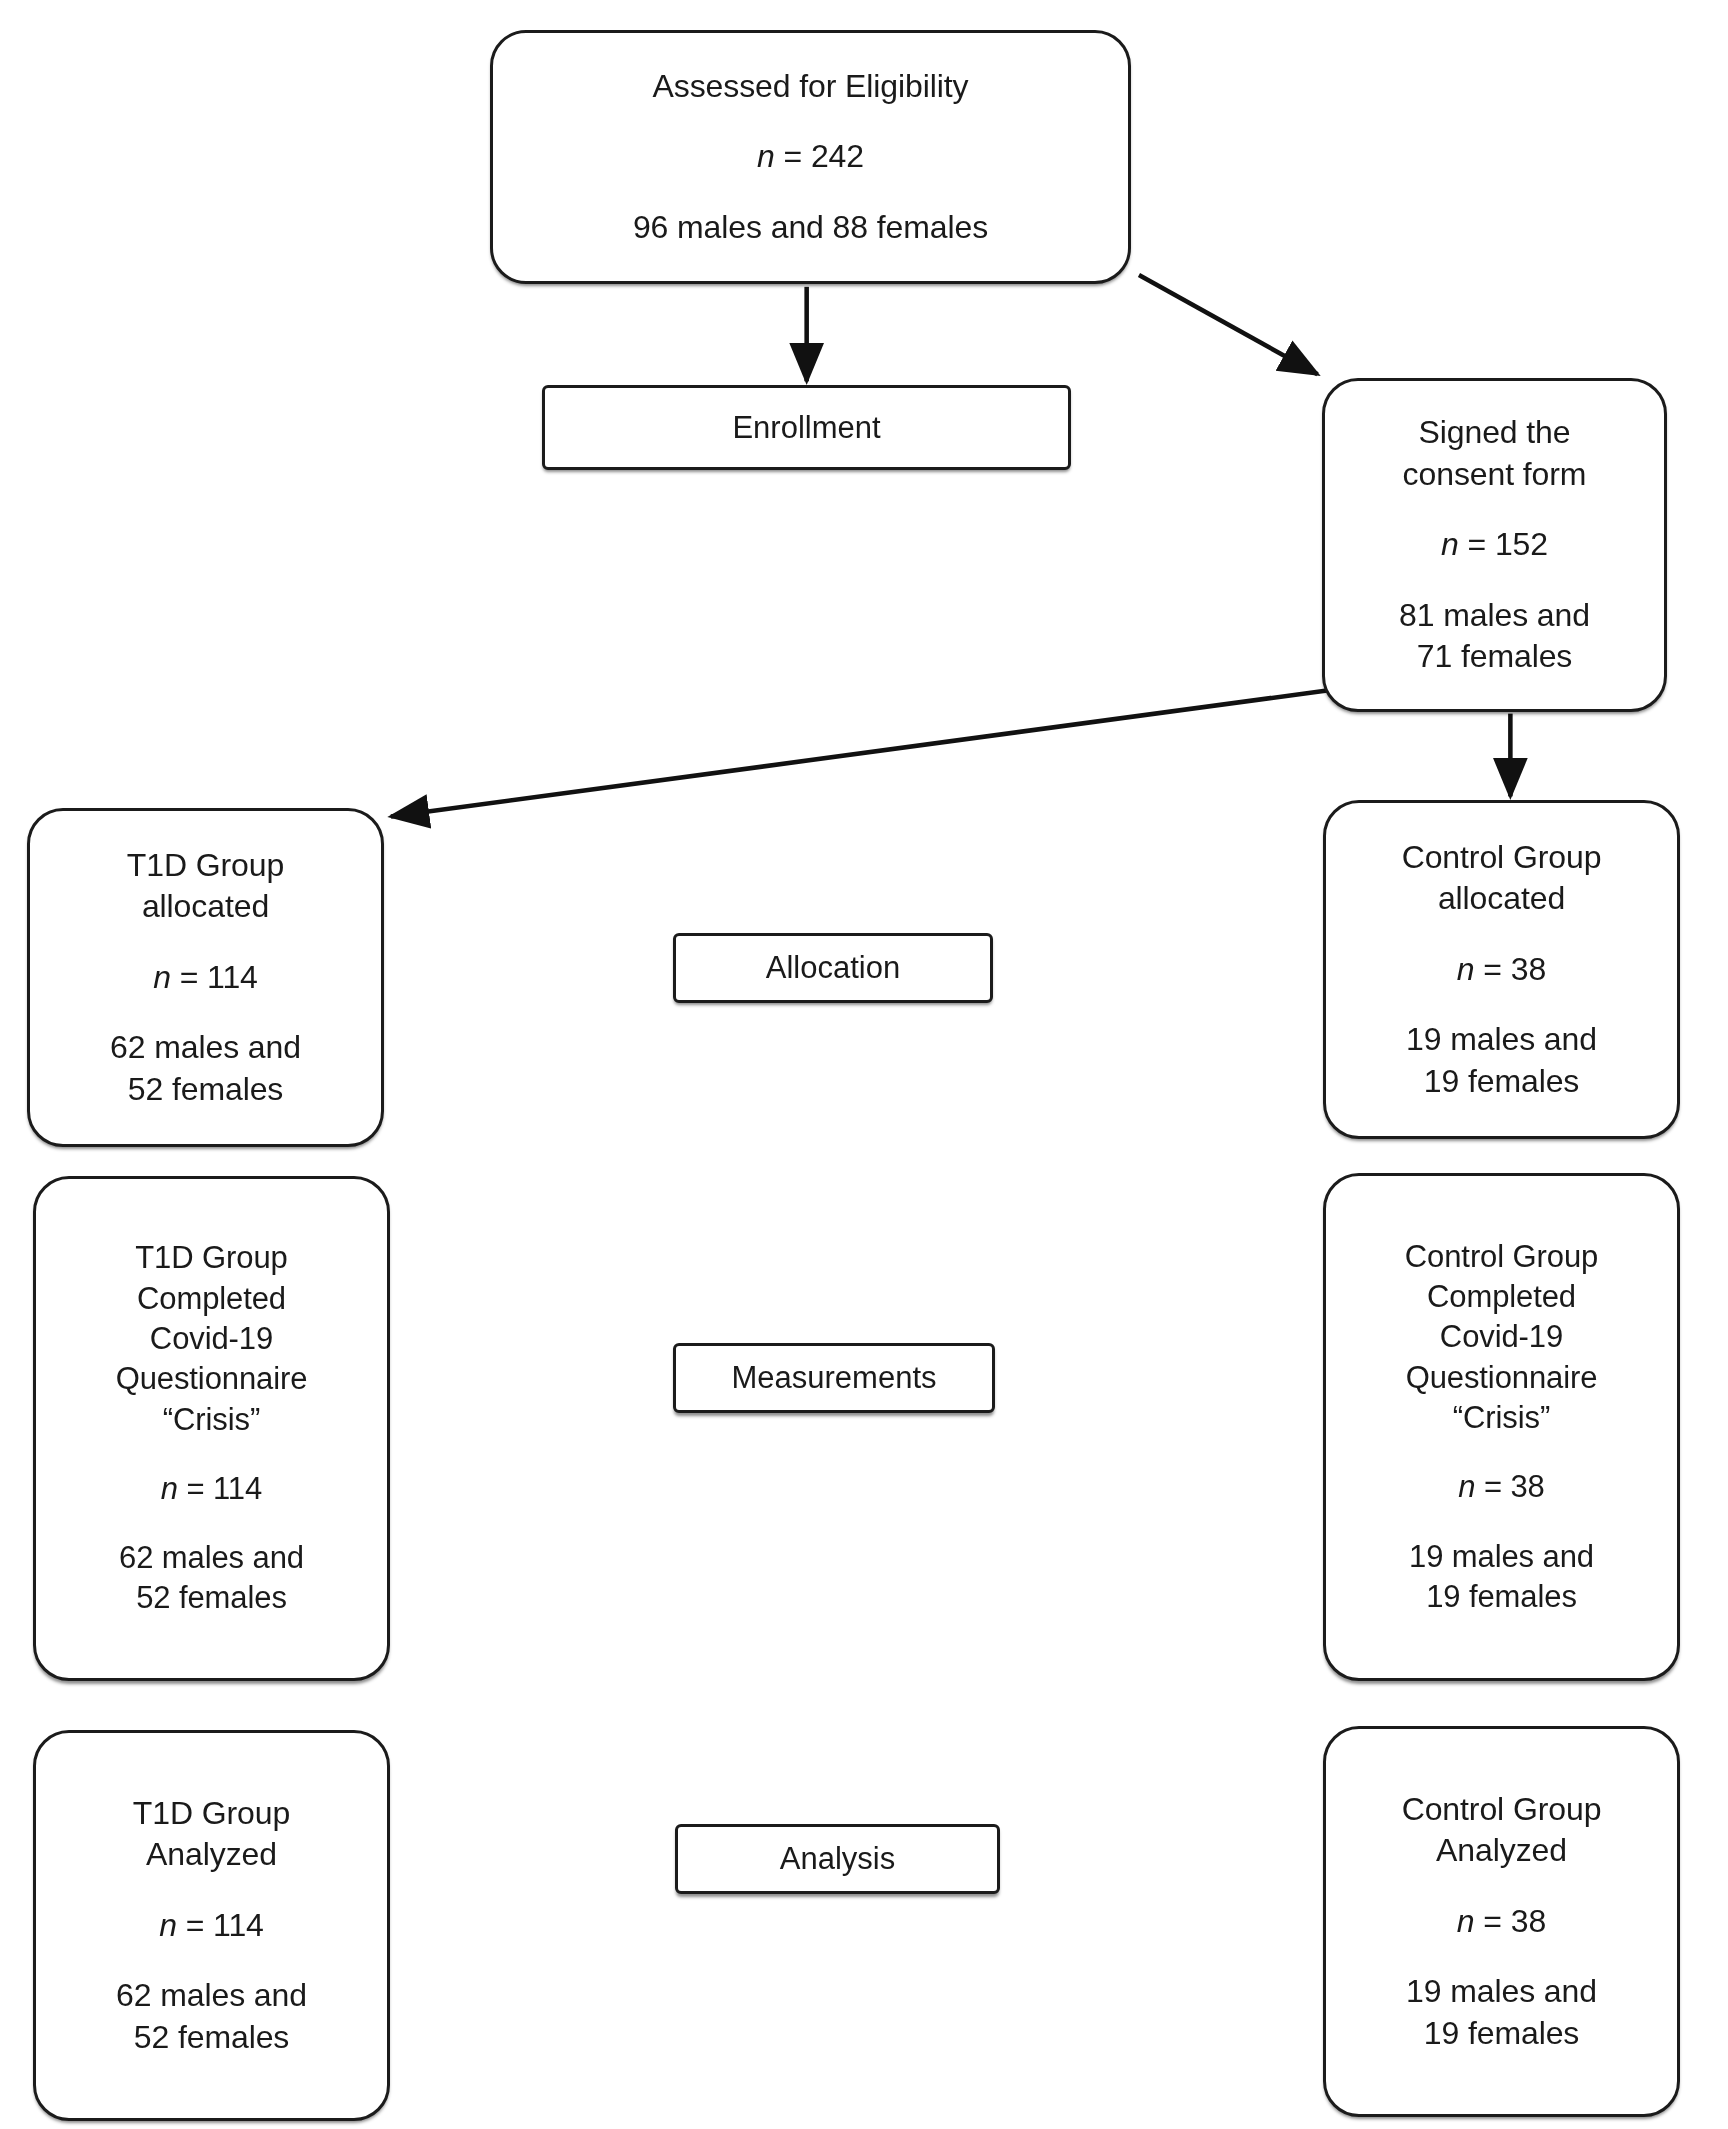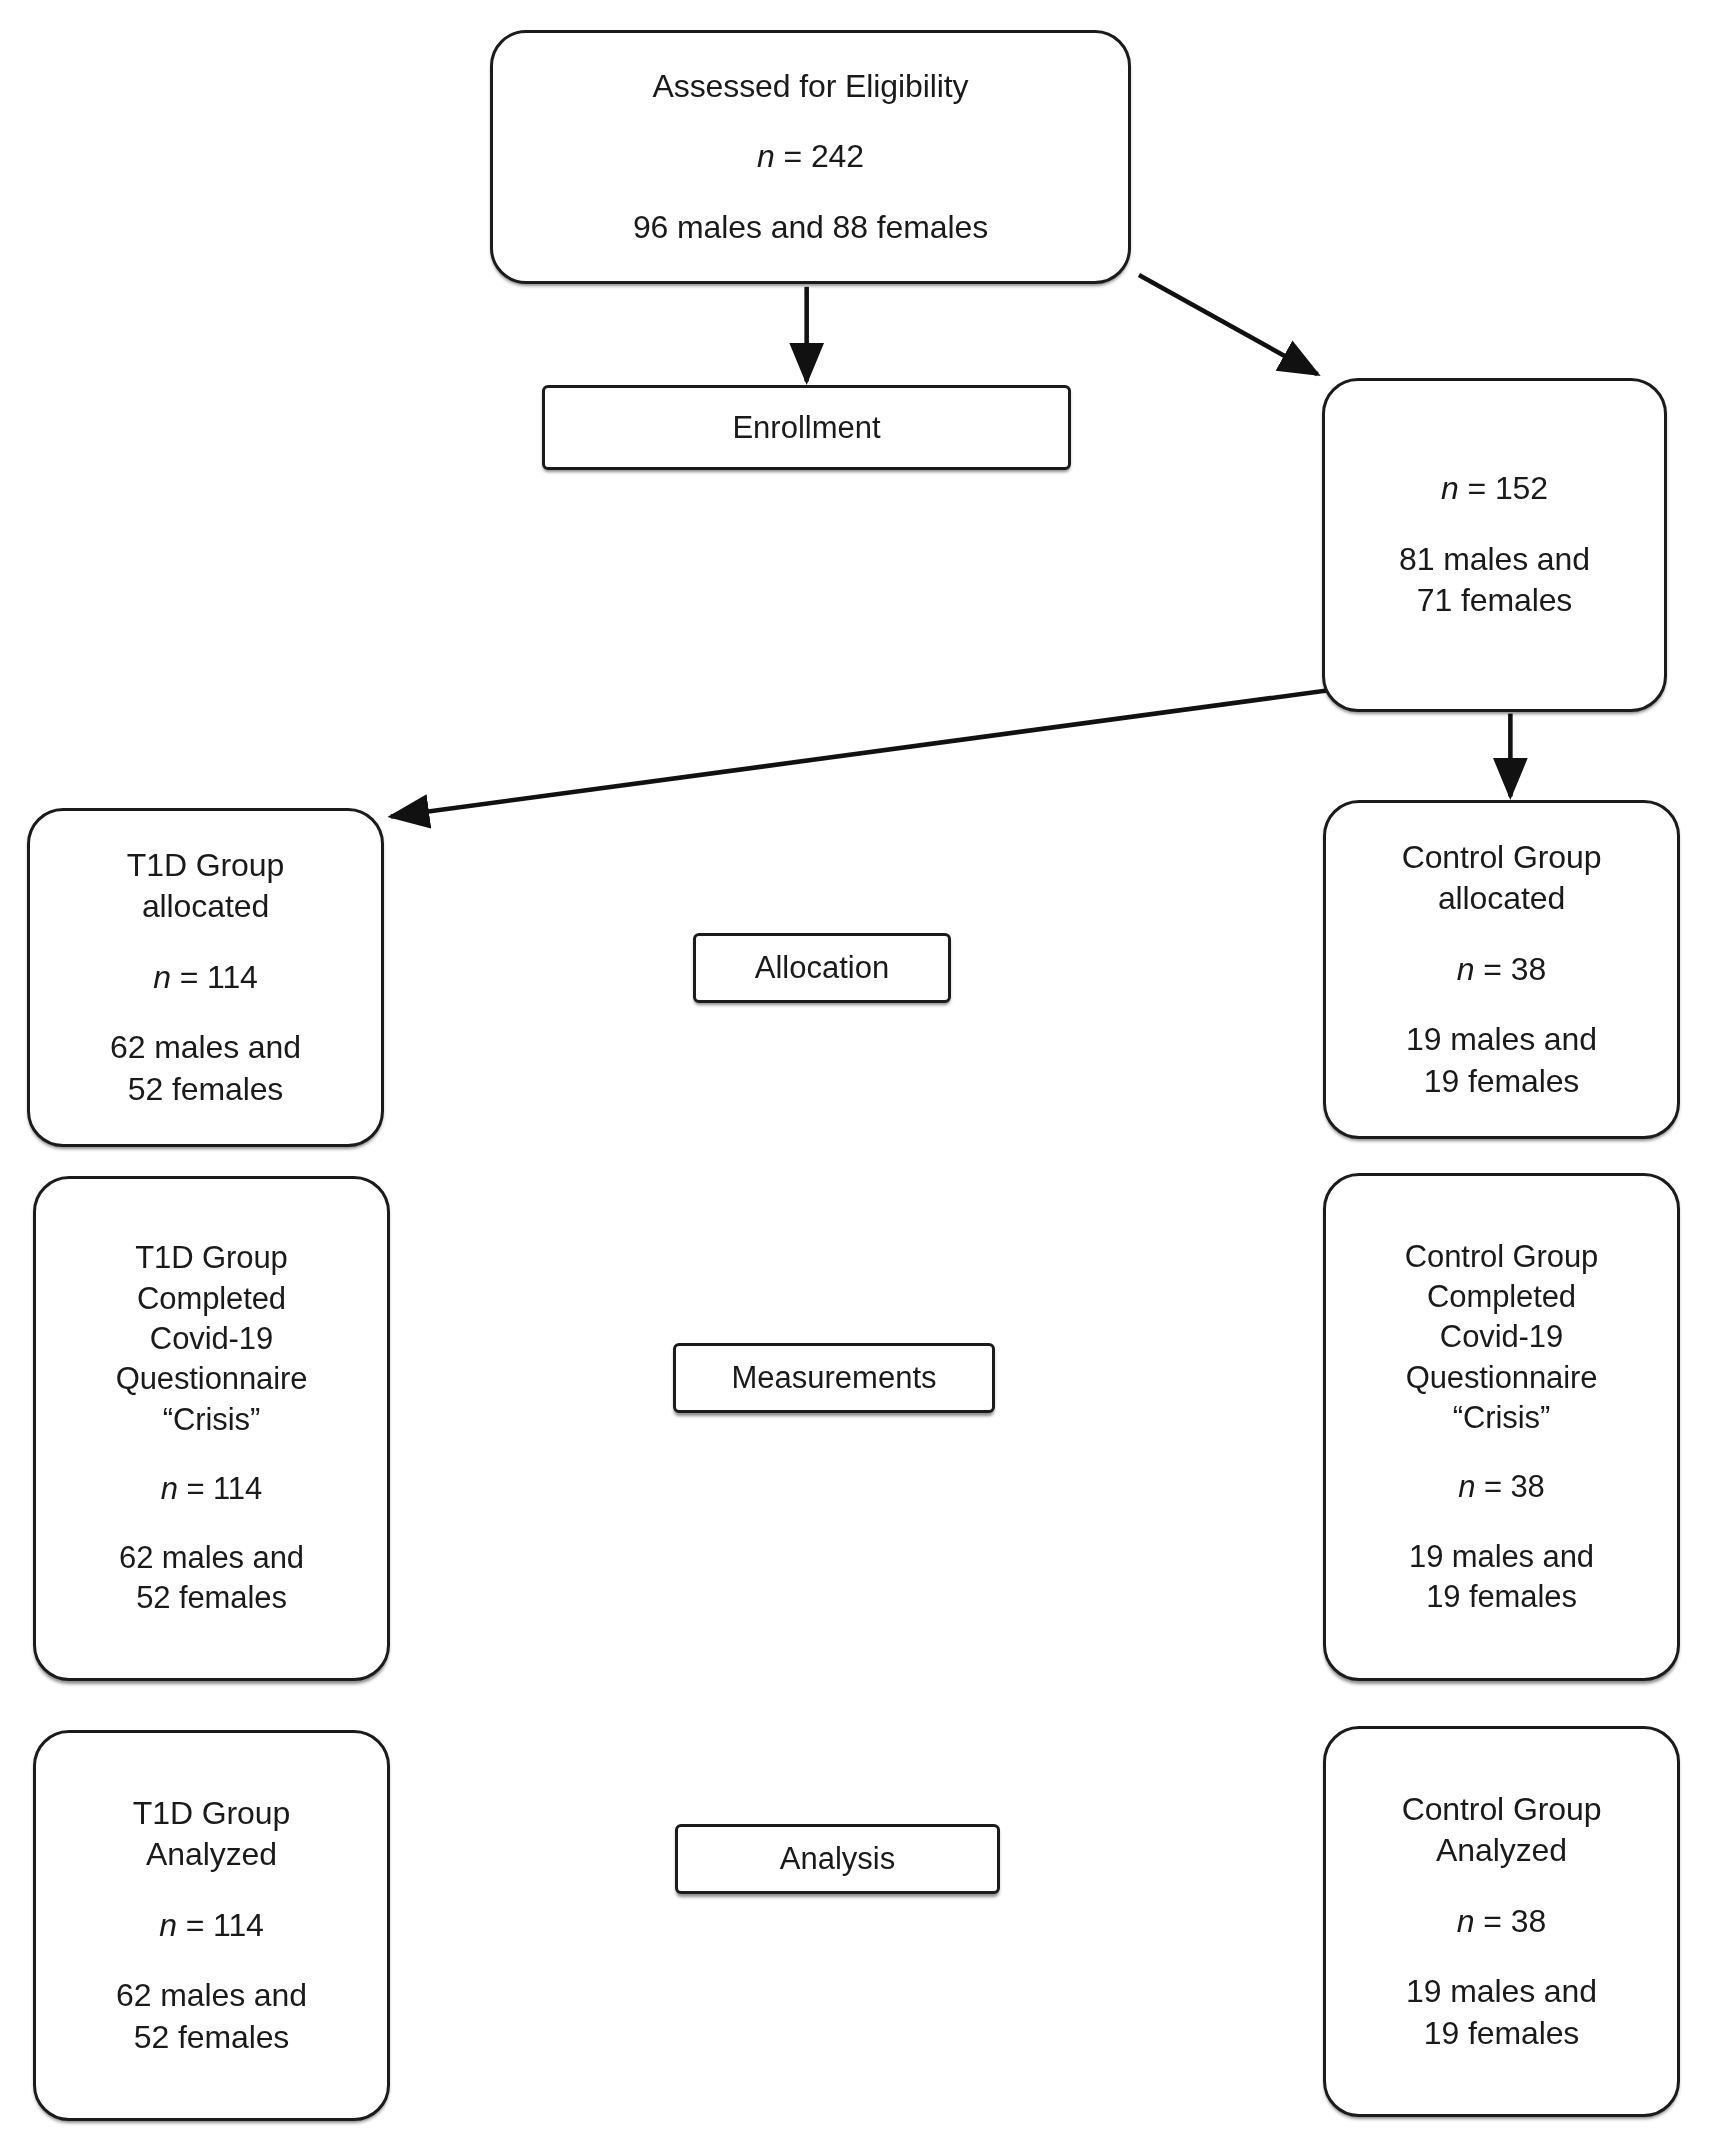--- a/index.html
+++ b/index.html
@@ -95,20 +95,24 @@
       <span class="ital">n</span><span> = </span><span>242</span>
     </span>
     <span class="grp line t-50">96 males and 88 females</span>
   </div>
 
   <div class="stage" style="left:542px; top:385px; width:529px; height:85px;">
     <span class="t-48">Enrollment</span>
   </div>
 
   <div class="node" style="left:1322px; top:378px; width:345px; height:334px;">
+    <span class="grp">
+      <span class="line t-50">Signed the</span>
+      <span class="line t-50">consent form</span>
+    </span>
     <span class="grp line t-50">
       <span class="ital">n</span><span> = </span><span>152</span>
     </span>
     <span class="grp">
       <span class="line t-50">81 males and</span>
       <span class="line t-50">71 females</span>
     </span>
   </div>
 
   <div class="node" style="left:27px; top:808px; width:357px; height:339px;">
@@ -118,21 +122,21 @@
     </span>
     <span class="grp line t-50">
       <span class="ital">n</span><span> = </span><span>114</span>
     </span>
     <span class="grp">
       <span class="line t-50">62 males and</span>
       <span class="line t-50">52 females</span>
     </span>
   </div>
 
-  <div class="stage" style="left:673px; top:933px; width:258px; height:70px;margin-left:20px;">
+  <div class="stage" style="left:673px; top:933px; width:320px; height:70px;">
     <span class="t-48">Allocation</span>
   </div>
 
   <div class="node" style="left:1323px; top:800px; width:357px; height:339px;">
     <span class="grp">
       <span class="line t-50">Control Group</span>
       <span class="line t-50">allocated</span>
     </span>
     <span class="grp line t-50">
       <span class="ital">n</span><span> = </span><span>38</span>

